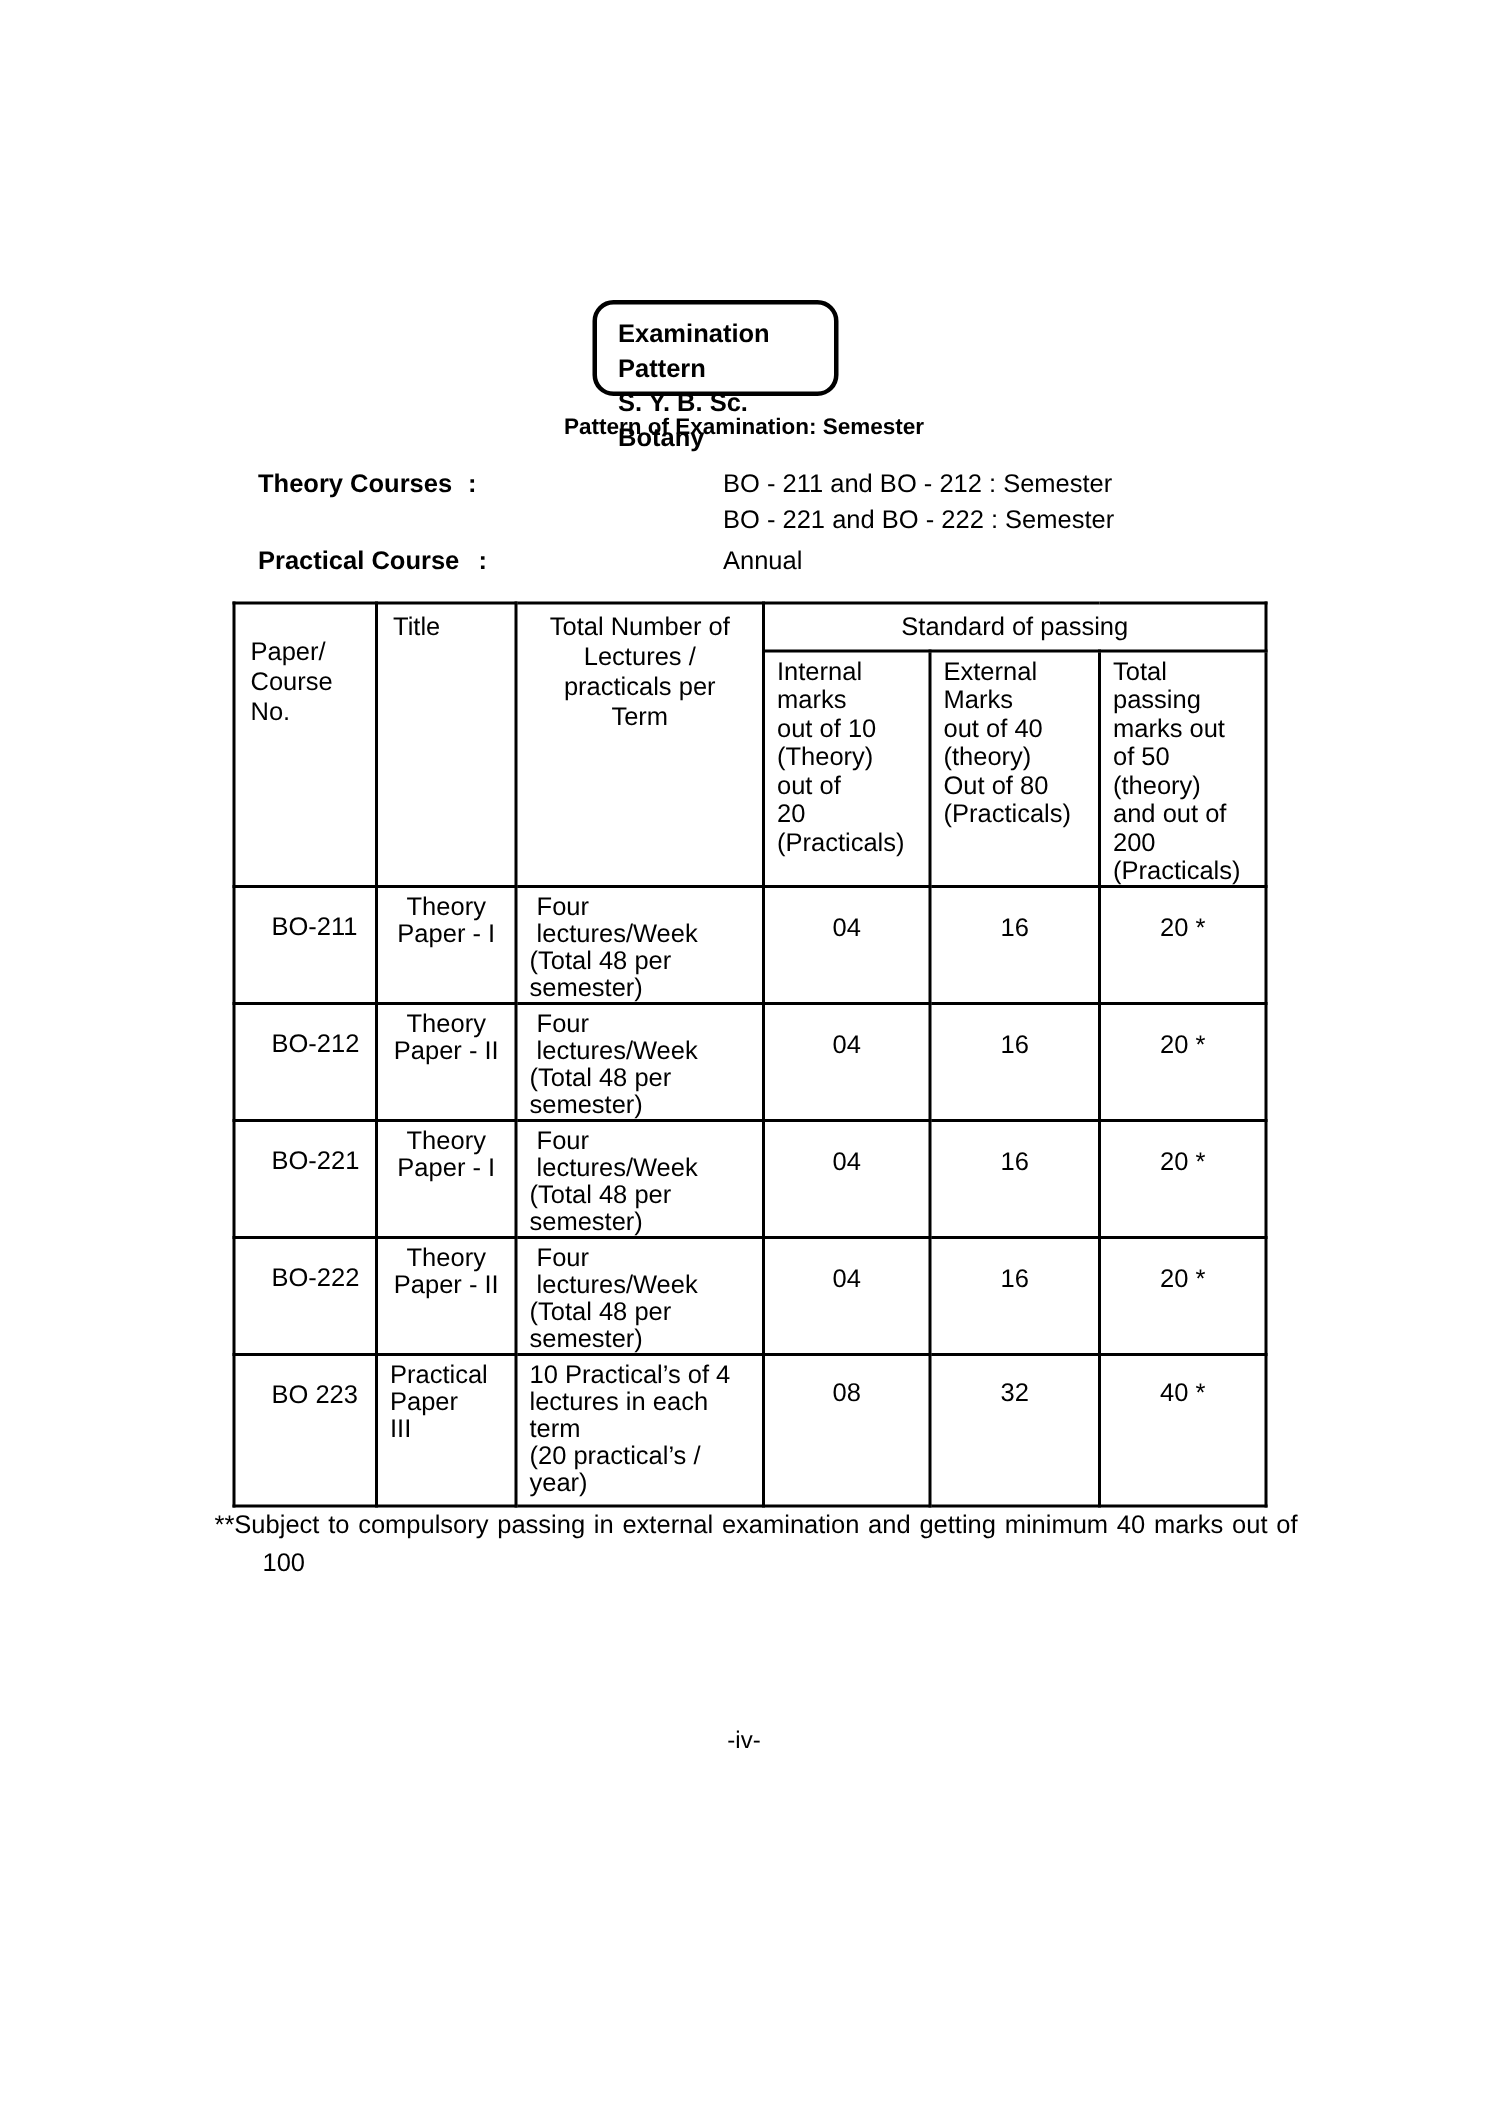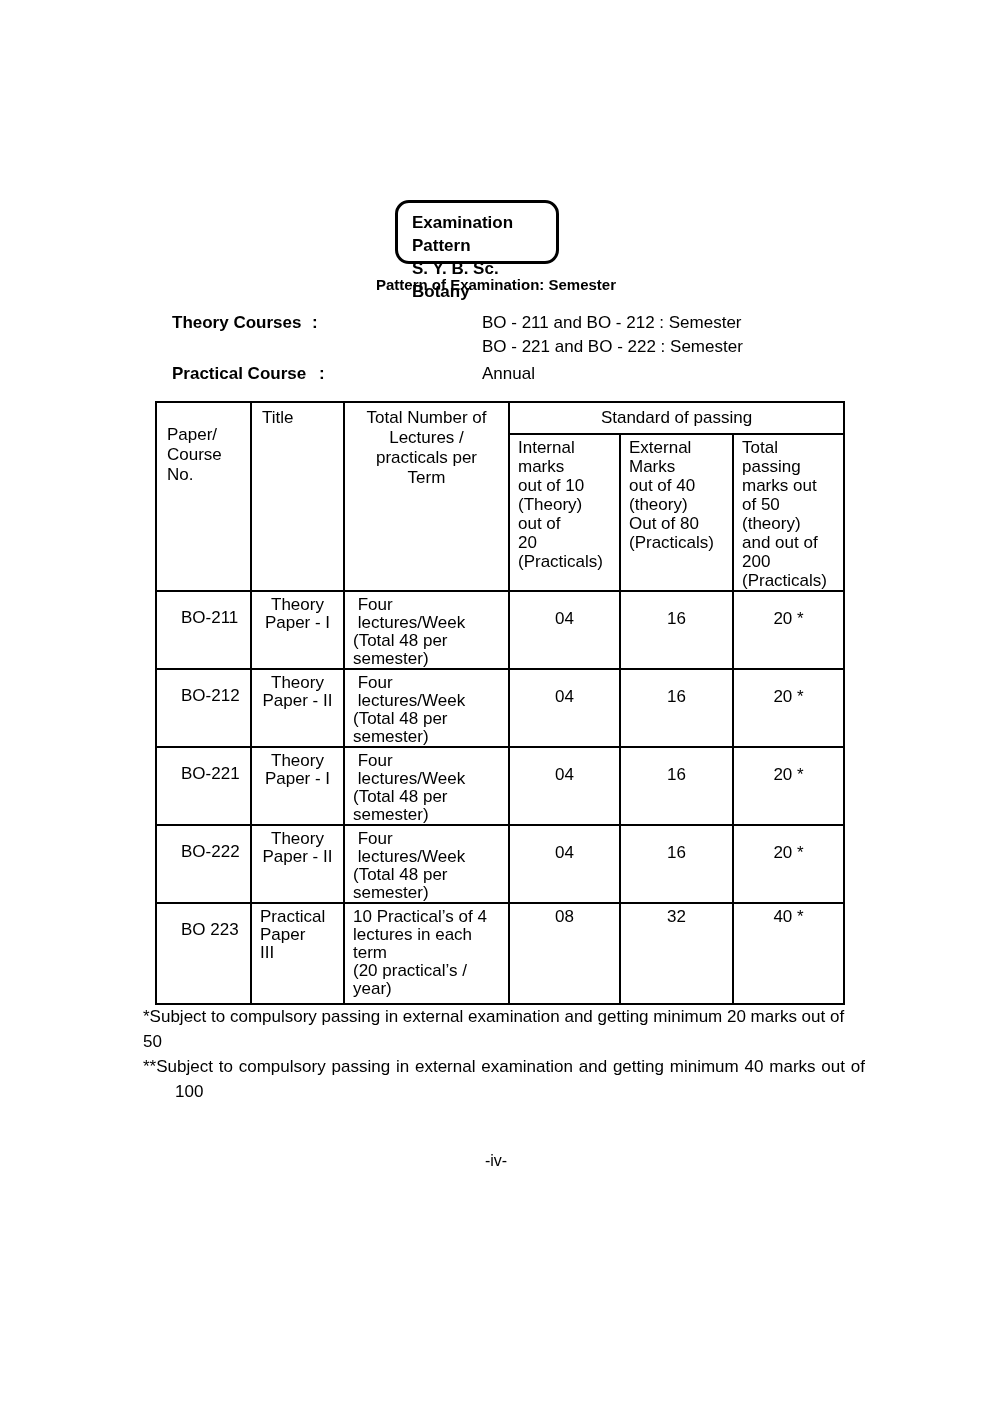--- a/index.html
+++ b/index.html
@@ -46,21 +46,21 @@
   .h-col1{text-align:left;vertical-align:top;padding:22px 2px 0 10px;font-weight:bold;line-height:20px;}
   .h-col2{text-align:left;vertical-align:top;padding:5px 2px 0 10px;font-weight:bold;line-height:20px;}
   .h-col3{text-align:center;vertical-align:top;padding:5px 2px 0 2px;font-weight:bold;line-height:20px;}
   .h-group{text-align:center;vertical-align:middle;font-weight:bold;height:32px;}
   .h-sub{text-align:left;vertical-align:top;padding:3px 2px 0 8px;font-weight:bold;line-height:19px;}
   .c-course{text-align:left;vertical-align:top;padding:17px 0 0 24px;}
   .c-title-c{text-align:center;vertical-align:top;padding:4px 2px 0 2px;}
   .c-title-l{text-align:left;vertical-align:top;padding:4px 2px 0 8px;}
   .c-lect{text-align:left;vertical-align:top;padding:4px 4px 0 8px;}
   .c-num{text-align:center;vertical-align:top;padding-top:18px;}
-  .c-num-top{text-align:center;vertical-align:top;padding-top:4px;margin-top:12px;}
+  .c-num-top{text-align:center;vertical-align:top;padding-top:16px;margin-top:12px;}
   tr.r-theory{height:77px;}
   tr.r-theory-first{height:78px;}
   tr.r-practical{height:101px;}
   tr.r-subhead{height:155px;}
 
   
   .footnotes{position:absolute;left:143px;top:1004px;width:722px;line-height:25px;}
   .footnote-just{text-align:justify;text-align-last:justify;}
   .footnote-carry{padding-left:32px;}
 
@@ -199,18 +199,17 @@
 (20 practical’s /
 year)</td>
       <td class="c-num-top">08</td>
       <td class="c-num-top">32</td>
       <td class="c-num-top">40 *</td>
     </tr>
   </tbody>
 </table>
 
 <div class="footnotes">
-  <div>*Subject to compulsory passing in external examination and getting minimum 20 marks out of 50</div>
   <div class="footnote-just">**Subject to compulsory passing in external examination and getting minimum 40 marks out of</div>
   <div class="footnote-carry">100</div>
 </div>
 
 <div class="page-number">-iv-</div>
 
 </body></html>

